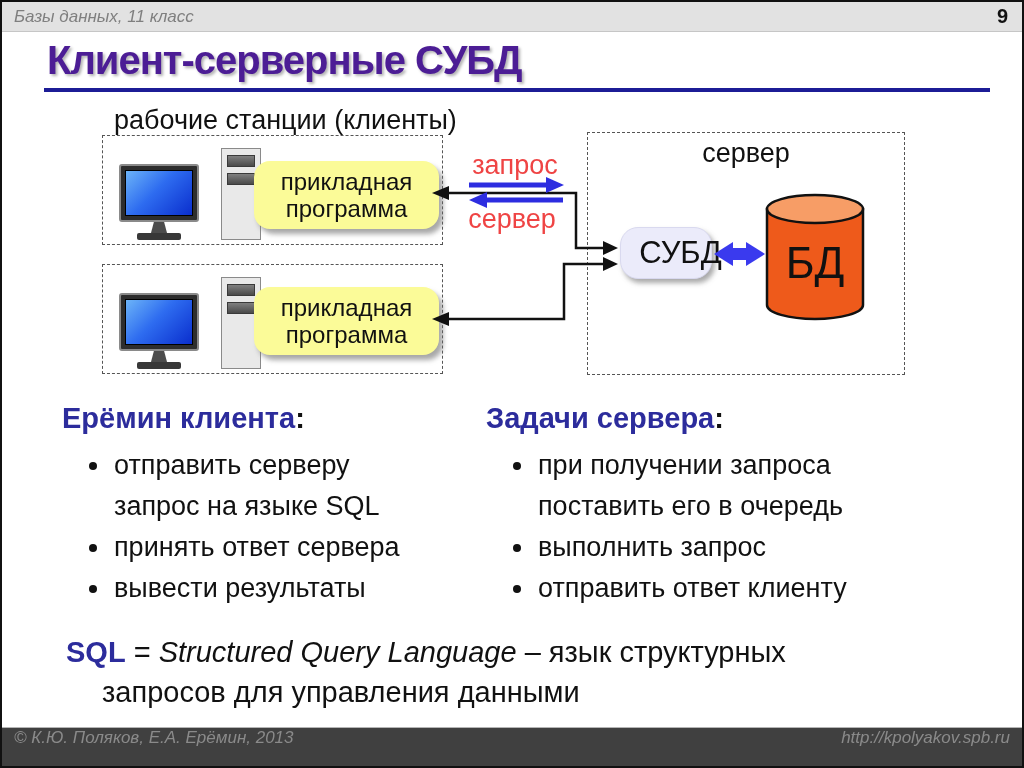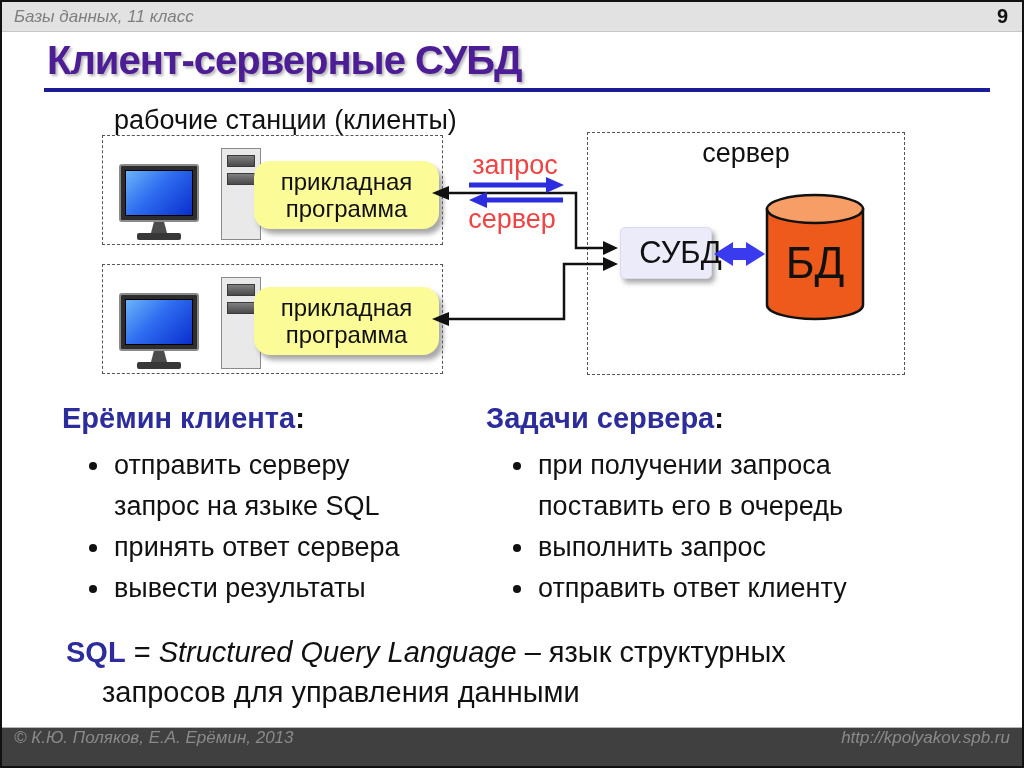--- a/index.html
+++ b/index.html
@@ -36,21 +36,21 @@
     box-shadow:4px 5px 5px rgba(110,110,110,0.6);display:flex;align-items:center;justify-content:center;
     text-align:center;font-size:24px;line-height:27px;color:#111;}
   .app-box.first{top:159px;}
   .app-box.second{top:285px;}
   .flow-label{position:absolute;font-size:27px;color:#ef4444;text-align:center;}
   .label-request{left:458px;top:148px;width:110px;}
   .label-response{left:460px;top:202px;width:100px;}
   .server-box{position:absolute;left:585px;top:130px;width:318px;height:243px;border:1px dashed #555;box-sizing:border-box;}
   .server-label{position:absolute;left:585px;top:136px;width:318px;text-align:center;font-size:27px;color:#111;}
   .dbms-box{position:absolute;left:618px;top:225px;width:92px;height:52px;background:#ebebfa;border:1px solid #d9d9ef;
-    border-radius:5px;box-shadow:3px 4px 5px rgba(100,100,100,0.55);display:flex;align-items:center;justify-content:center;
+    border-radius:18px;box-shadow:3px 4px 5px rgba(100,100,100,0.55);display:flex;align-items:center;justify-content:center;
     font-size:31px;color:#111;box-sizing:border-box;padding-left:29px;}
   .cylinder{position:absolute;left:762px;top:190px;width:102px;height:132px;}
   .db-label{position:absolute;left:762px;top:236px;width:102px;text-align:center;font-size:44px;color:#111;}
   .lines-overlay{position:absolute;left:0;top:0;width:1024px;height:400px;pointer-events:none;}
   
   .task-heading{position:absolute;top:400px;font-size:29px;font-weight:bold;white-space:nowrap;}
   .task-heading .hl{color:#2c2c9c;}
   .task-heading .colon{color:#111;}
   .heading-client{left:60px;}
   .heading-server{left:484px;}

